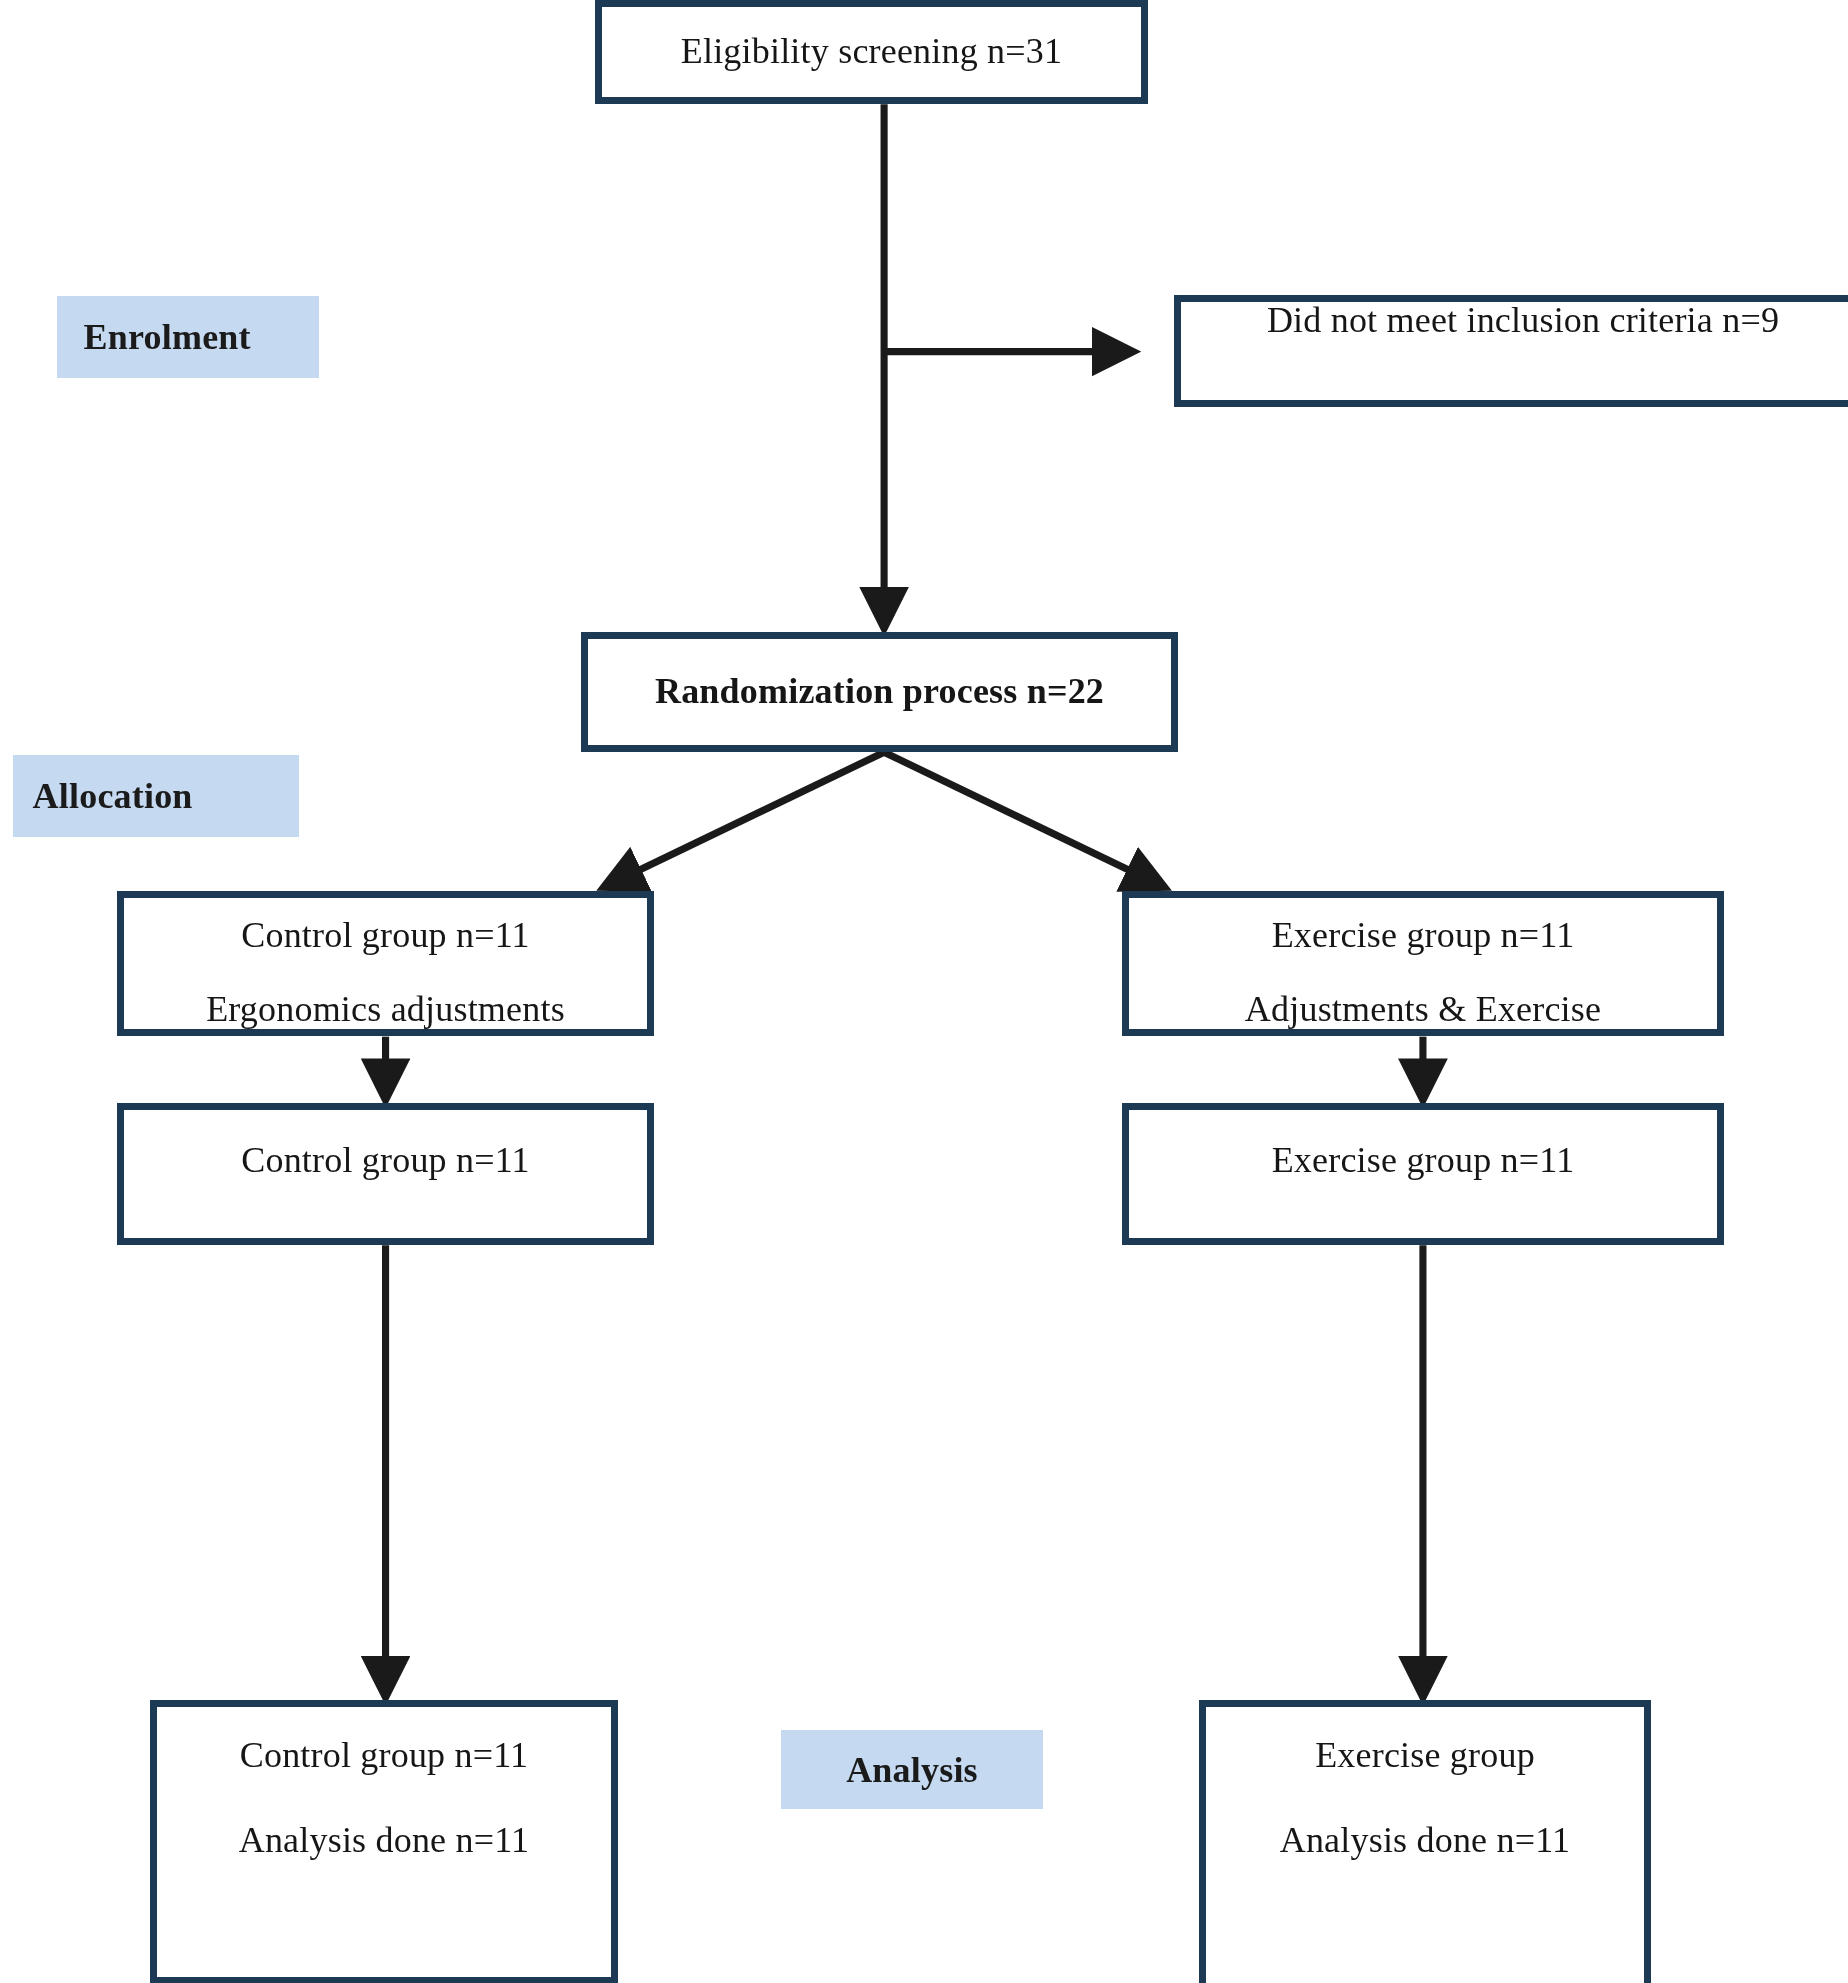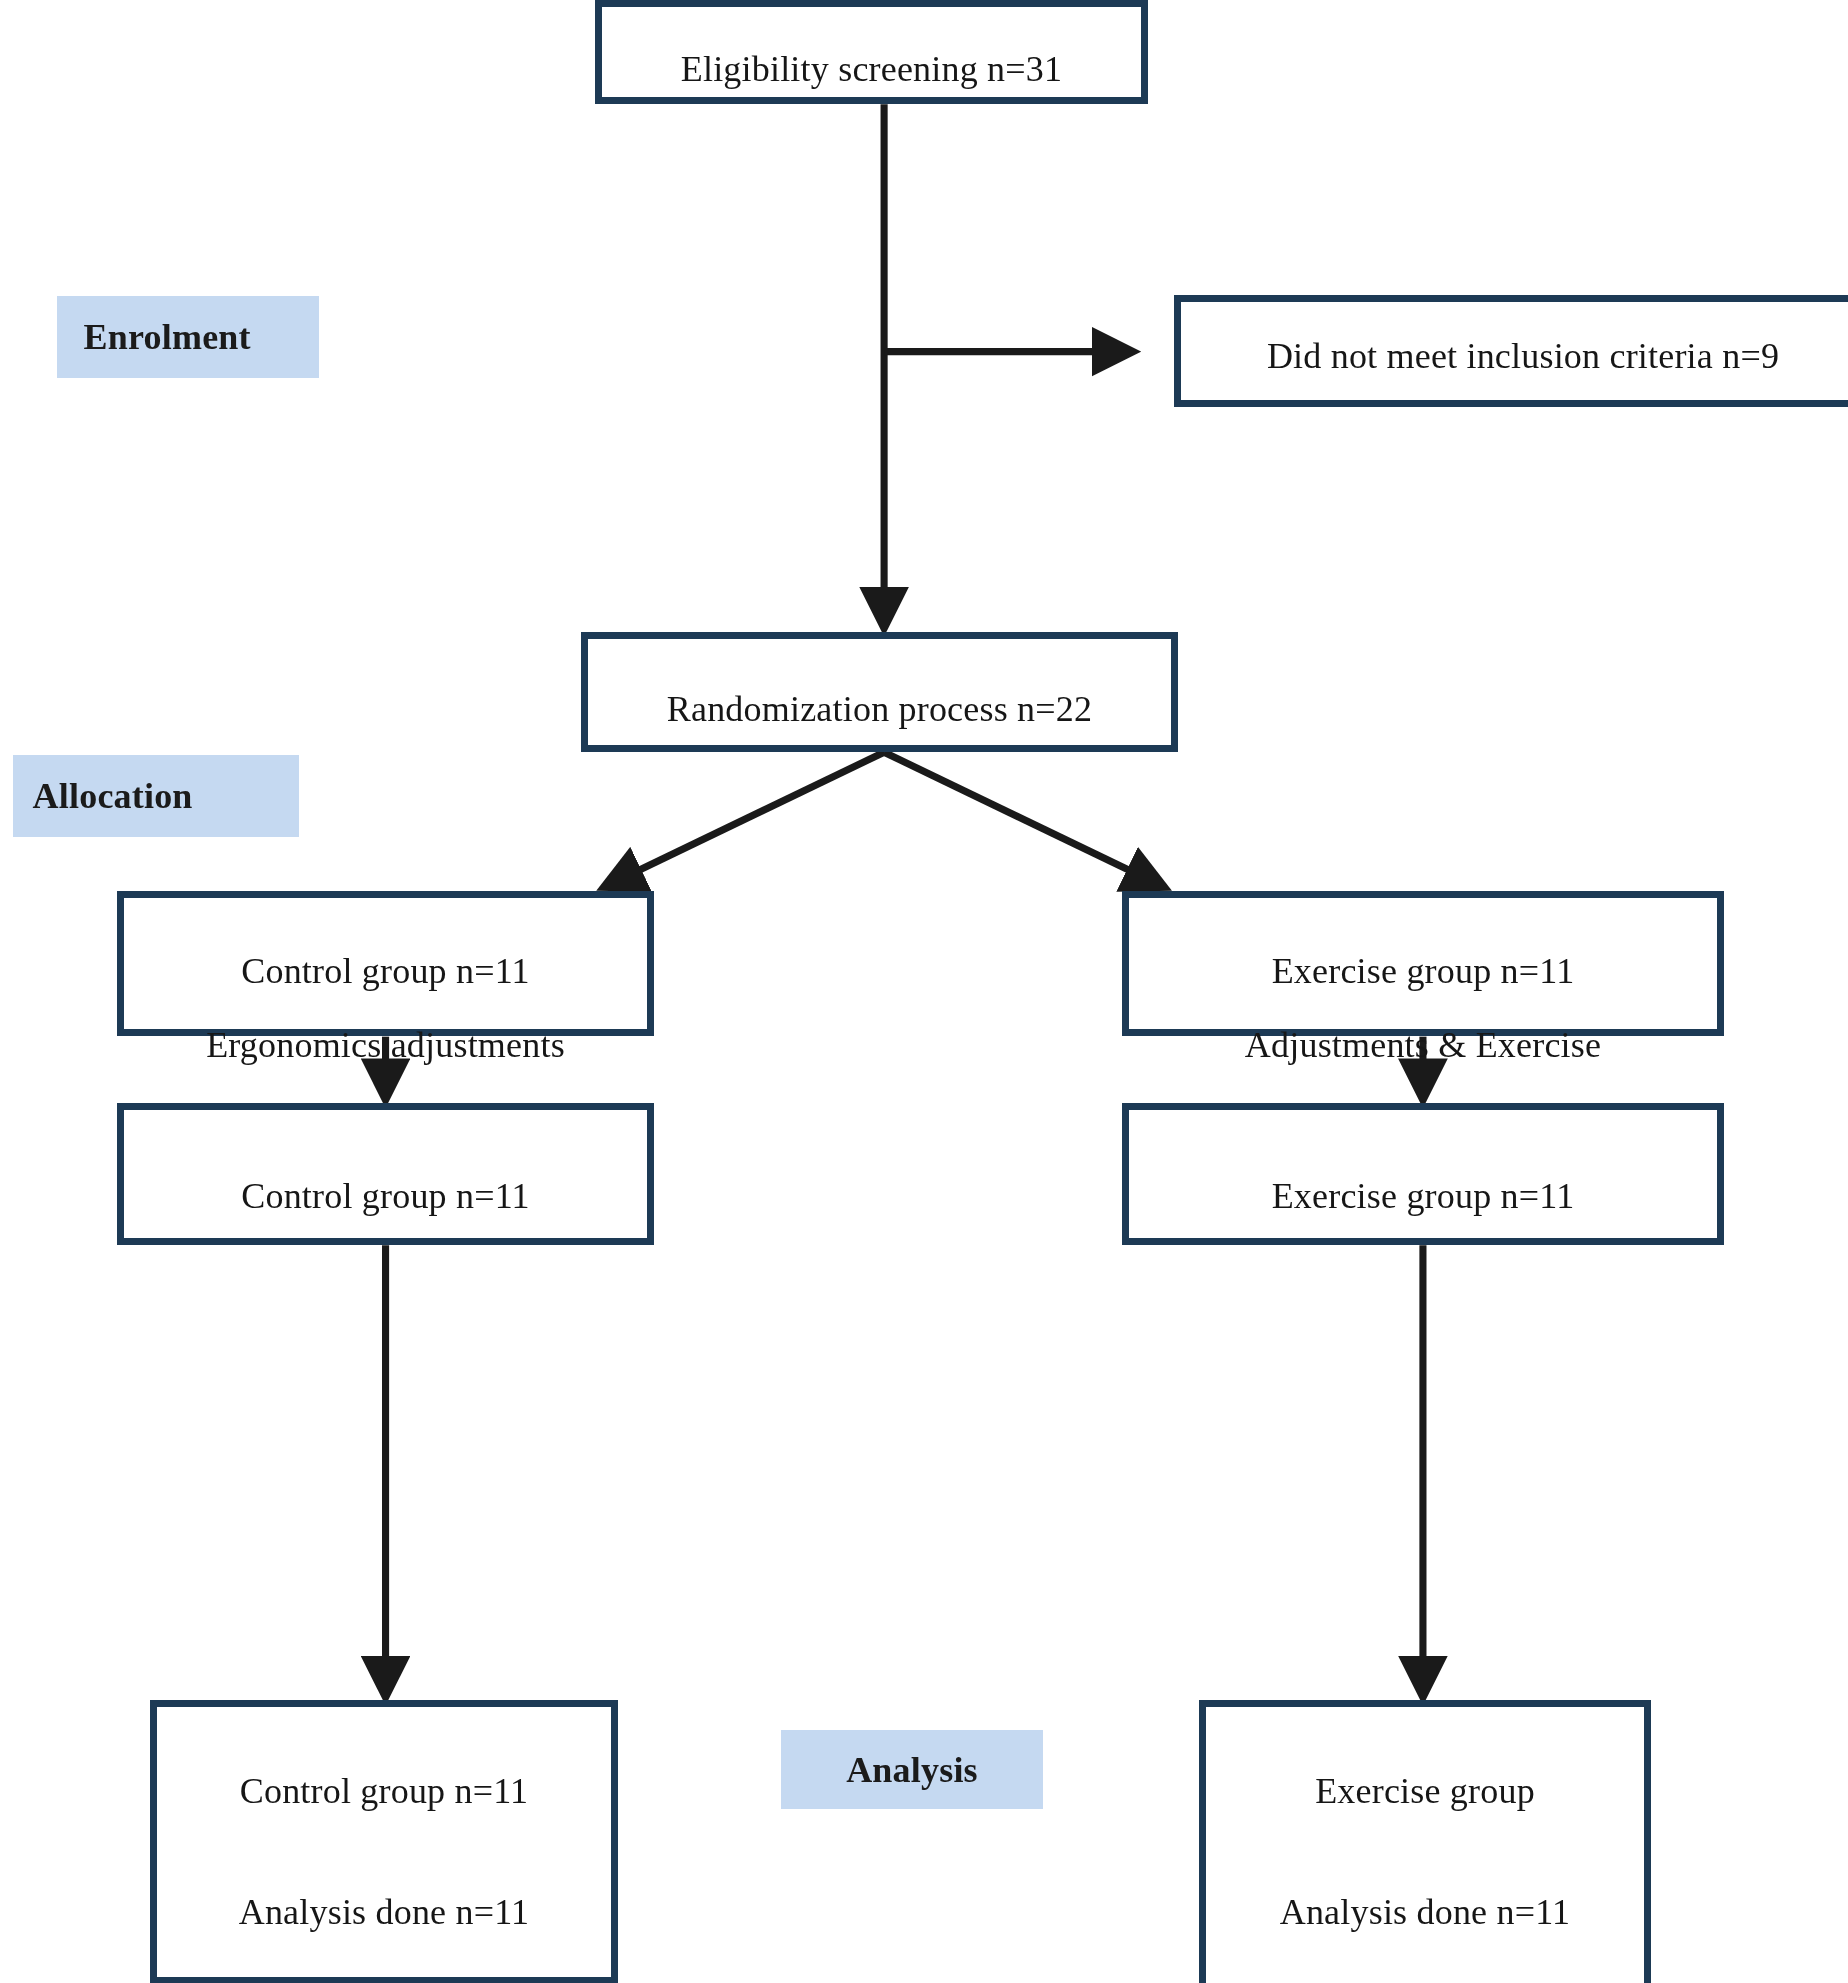--- a/index.html
+++ b/index.html
@@ -34,21 +34,20 @@
     color: #161616;
     z-index: 2;
   }
   .node .line {
     width: 100%;
     text-align: center;
     font-size: 36px;
     line-height: 1.05;
     white-space: nowrap;
     letter-spacing: 0.2px;
-    margin-top: 36px;
   }
   .stage-label {
     position: absolute;
     box-sizing: border-box;
     background: #c5d9f1;
     display: flex;
     align-items: center;
     justify-content: flex-start;
     font-weight: bold;
     font-size: 36px;
@@ -58,21 +57,21 @@
     z-index: 3;
   }
   .stage-label.center {
     justify-content: center;
     padding-left: 0;
   }
 
   
   #node-screening   { left: 595px;  top: 0px;    width: 553px;  height: 104px;  justify-content: center; }
   #node-excluded    { left: 1174px; top: 295px;  width: 698px;  height: 112px;  justify-content: flex-start; }
-  #node-random      { left: 581px;  top: 632px;  width: 597px;  height: 120px;  justify-content: center; }
+  #node-random      { left: 581px;  top: 632px;  width: 597px;  height: 120px;  justify-content: center; font-weight: bold; }
   #node-alloc-left  { left: 117px;  top: 891px; width: 537px;  height: 145px;  padding-top: 19px; }
   #node-alloc-right { left: 1122px; top: 891px; width: 602px;  height: 145px;  padding-top: 19px; }
   #node-fu-left     { left: 117px;  top: 1103px; width: 537px;  height: 142px;  padding-top: 32px; }
   #node-fu-right    { left: 1122px; top: 1103px; width: 602px;  height: 142px;  padding-top: 32px; }
   #node-an-left     { left: 150px;  top: 1700px; width: 468px;  height: 284px;  padding-top: 30px; }
   #node-an-right    { left: 1199px; top: 1700px; width: 452px;  height: 304px;  padding-top: 30px; }
 
   #node-alloc-left .gap,
   #node-alloc-right .gap,
   #node-an-left .gap,

